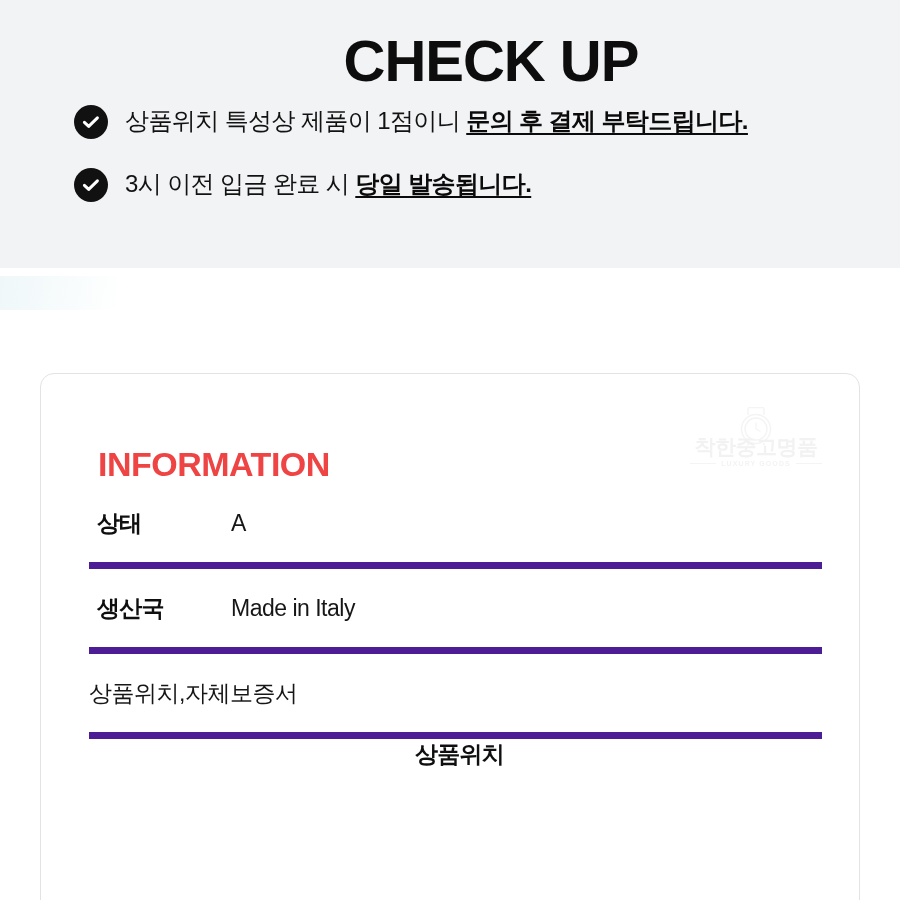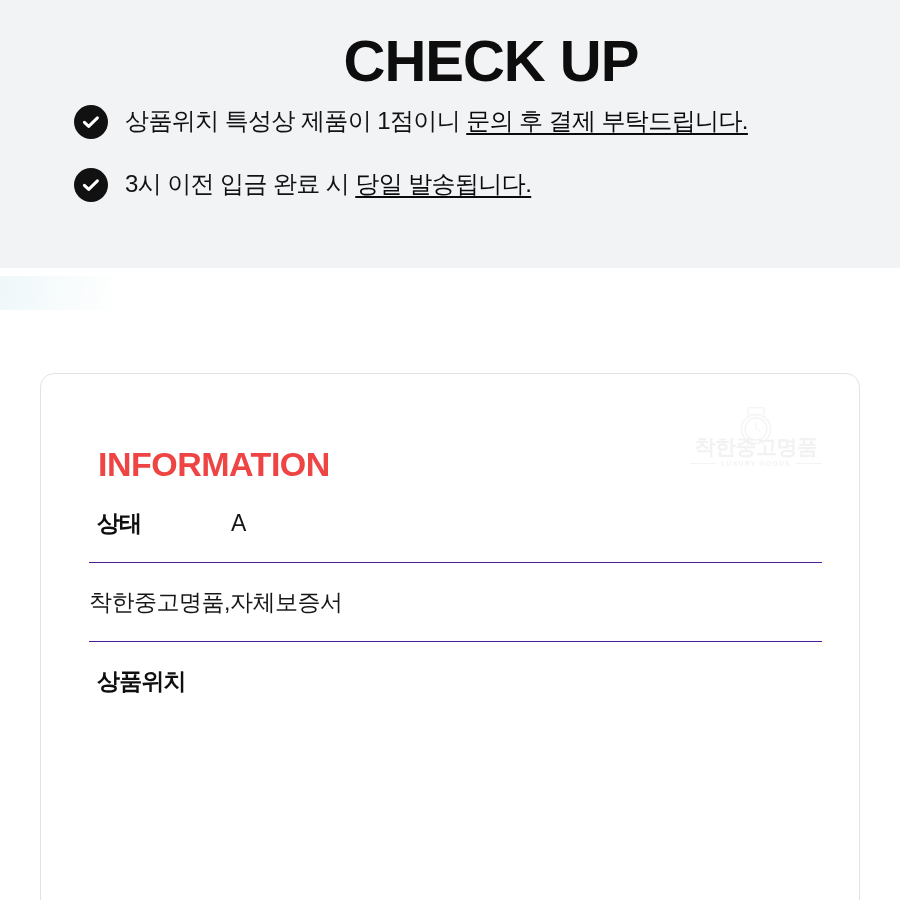--- a/index.html
+++ b/index.html
@@ -82,21 +82,21 @@
   .check-text {
     margin-left: 17px;
     font-size: 24px;
     line-height: 38px;
     color: #121212;
     font-weight: 400;
     letter-spacing: -0.6px;
     white-space: nowrap;
   }
   .check-text .em {
-    font-weight: 400;
+    font-weight: 700;
     text-decoration: underline;
     text-underline-offset: 4px;
     text-decoration-thickness: 2px;
     color: #0b0b0b;
   }
 
   
   .band-artifact {
     position: absolute;
     left: 0;
@@ -192,23 +192,23 @@
   .spec-table {
     position: absolute;
     left: 48px;
     top: 110px;
     width: 733px;
   }
   .spec-row {
     display: flex;
     align-items: center;
     height: 78px;
-    border-bottom: 1px solid #4c1d95;
-  }
-  .spec-row:last-child { border-bottom: none; }
+    border-bottom: 7px solid #4c1d95;
+  }
+  .spec-row:last-child { border-bottom: none; flex-direction: column; }
 
   .spec-label {
     flex: 0 0 142px;
     padding-left: 8px;
     box-sizing: border-box;
     font-size: 23px;
     font-weight: 700;
     letter-spacing: -0.8px;
     color: #0f0f0f;
   }
@@ -282,24 +282,28 @@
       </div>
     </div>
 
     <div class="spec-table">
 
       <div class="spec-row">
         <div class="spec-label">상태</div>
         <div class="spec-value">A</div>
       </div>
 
-
-
       <div class="spec-row">
-        <div class="spec-value">착한중고명품,자체보증서</div>
+        <div class="spec-label">생산국</div>
+        <div class="spec-value">Made in Italy</div>
+      </div>
+
+
+      <div class="spec-row">
+        <div class="spec-value">상품위치,자체보증서</div>
       </div>
 
       <div class="spec-row">
         <div class="spec-label">상품위치</div>
       </div>
 
     </div>
   </section>
 
 </div>

